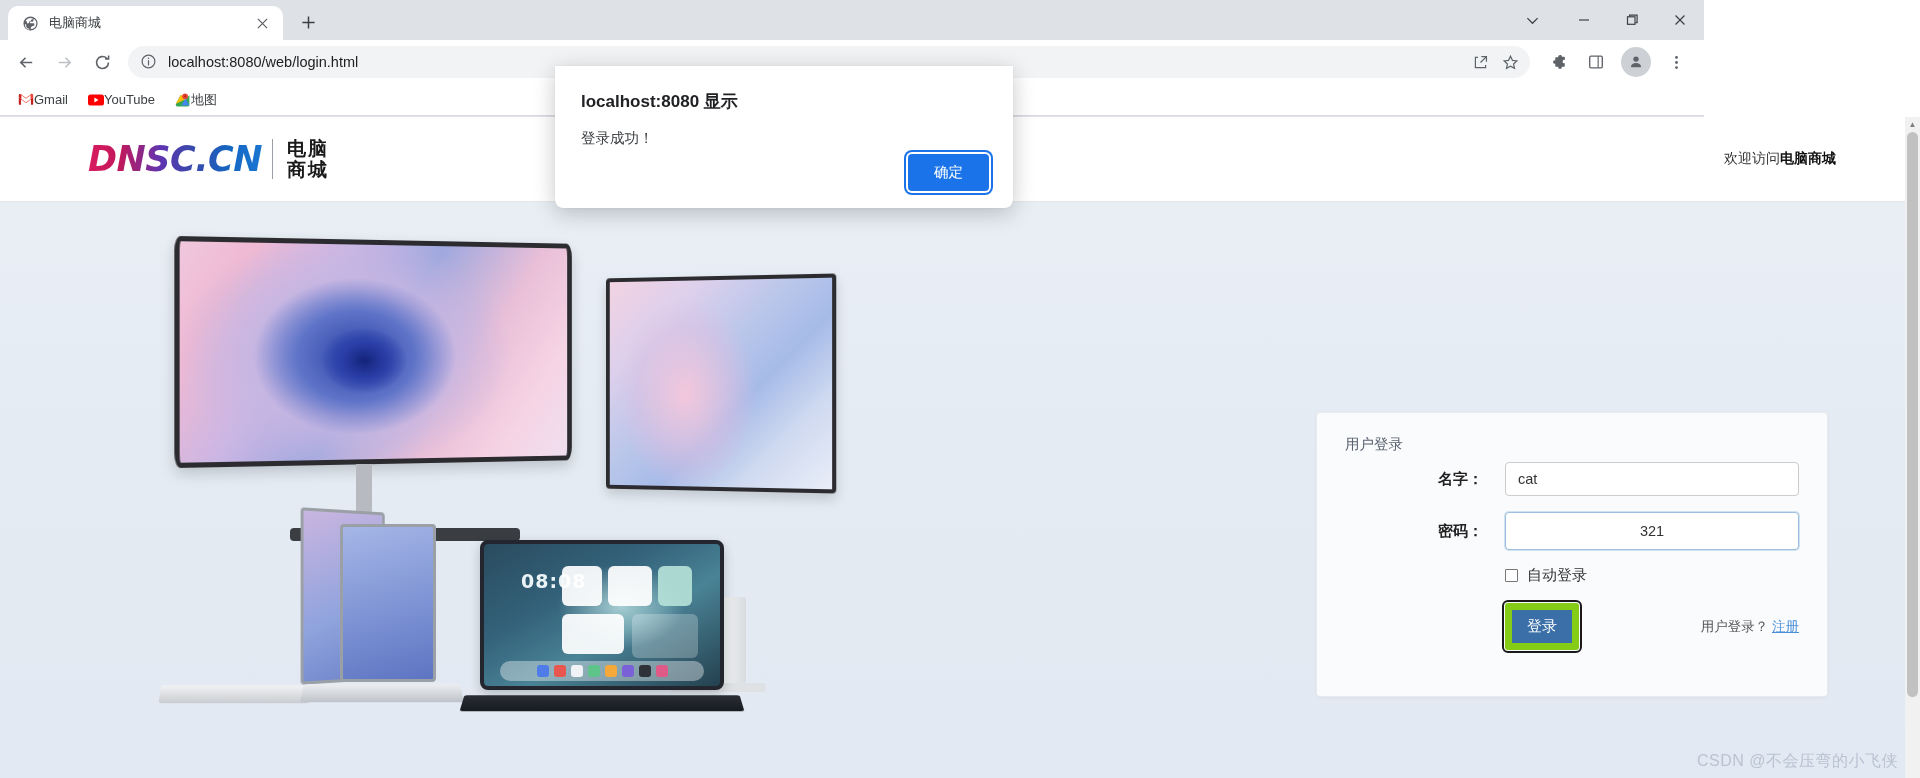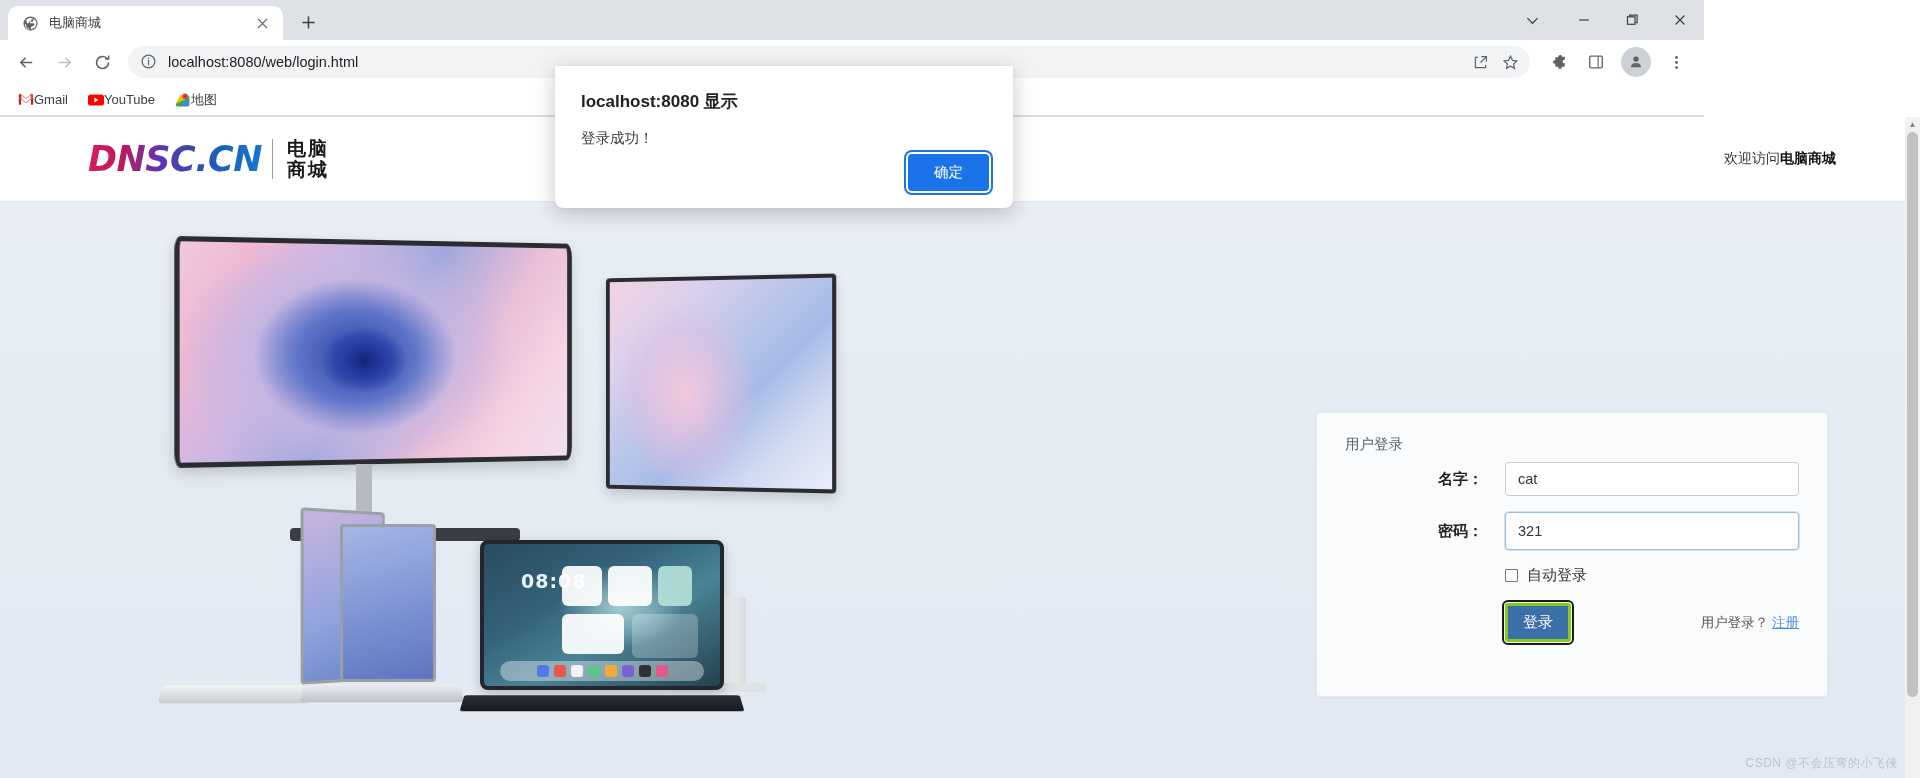--- a/index.html
+++ b/index.html
@@ -234,44 +234,44 @@
   .form-label {
     width: 160px; text-align: right; padding-right: 22px;
     font-size: 15px; font-weight: bold; color: #222;
   }
   .form-input {
     flex: 1; height: 34px; border: 1px solid #ccc; border-radius: 4px;
     background: #fff; font-size: 14.5px; color: #333; padding: 0 12px;
     font-family: "Liberation Sans", sans-serif; outline: none;
   }
   .form-input.focused {
-    height: 38px; border: 1px solid #9dc0e0; box-shadow: 0 0 0 1px rgba(157,192,224,.45);
+    height: 38px; border: 1px solid #9dc0e0; box-shadow: 0 0 0 1px rgba(157,192,224,.45); text-align: center;
   }
   .chk-row { display: flex; align-items: center; margin: 12px 0 0 160px; }
   .chk {
     width: 13px; height: 13px; border: 1px solid #767676; background: #fff;
     border-radius: 1px; margin-right: 9px;
   }
   .chk-label { font-size: 15px; color: #333; }
   .btn-row {
     display: flex; align-items: center; justify-content: space-between;
     margin: 18px 0 0 160px;
   }
   .btn-login {
     background: #3a6fa8; color: #fff; font-size: 15px;
-    border: 3px solid #84cc16; border-radius: 3px; padding: 7px 15px;
+    border: 7px solid #84cc16; border-radius: 3px; padding: 7px 15px;
     outline: 2px solid #1a1a1a; outline-offset: 1px;
     font-family: "Liberation Sans", sans-serif;
   }
   .reg-text { font-size: 13.5px; color: #555; }
   .reg-link { color: #4a90d9; }
 
   .watermark {
     position: absolute; right: 22px; bottom: 6px;
-    font-size: 12px; color: #b9c3d2; letter-spacing: .5px;
+    font-size: 16px; color: #b9c3d2; letter-spacing: .5px;
   }
 
   
   .pg-scrollbar {
     position: absolute; right: 0; top: 0; width: 15px; height: 661px; background: #f1f1f1;
   }
   .pg-sb-up {
     height: 15px; display: flex; align-items: center; justify-content: center;
     color: #808080; font-size: 8px;
   }

